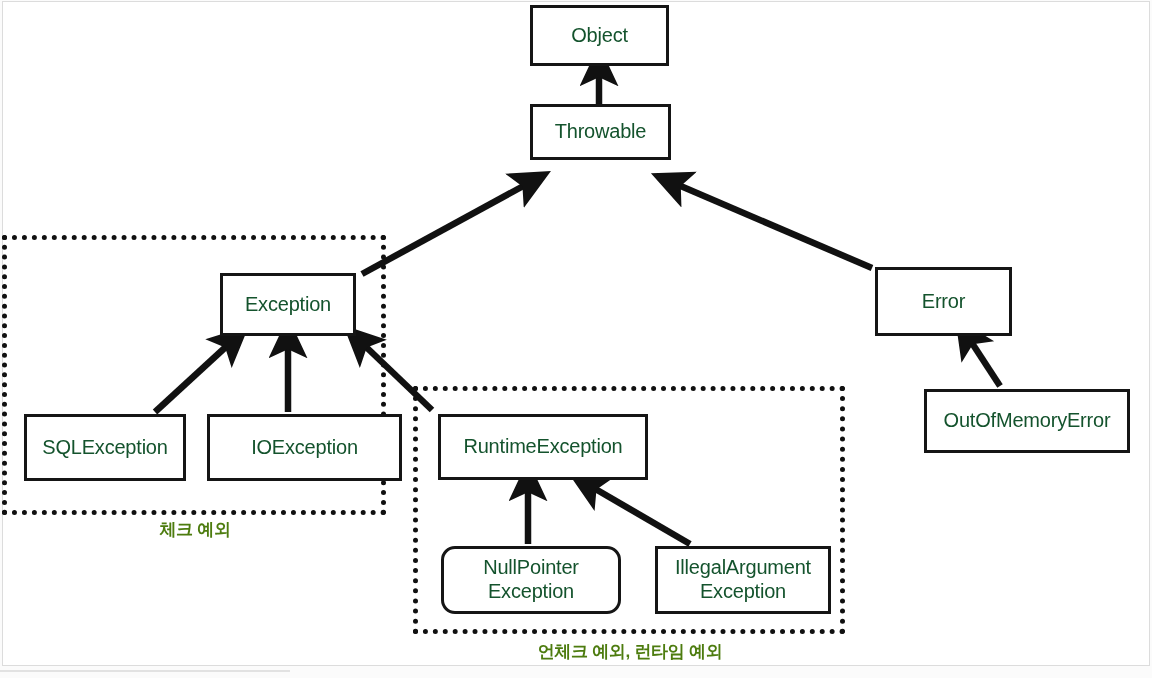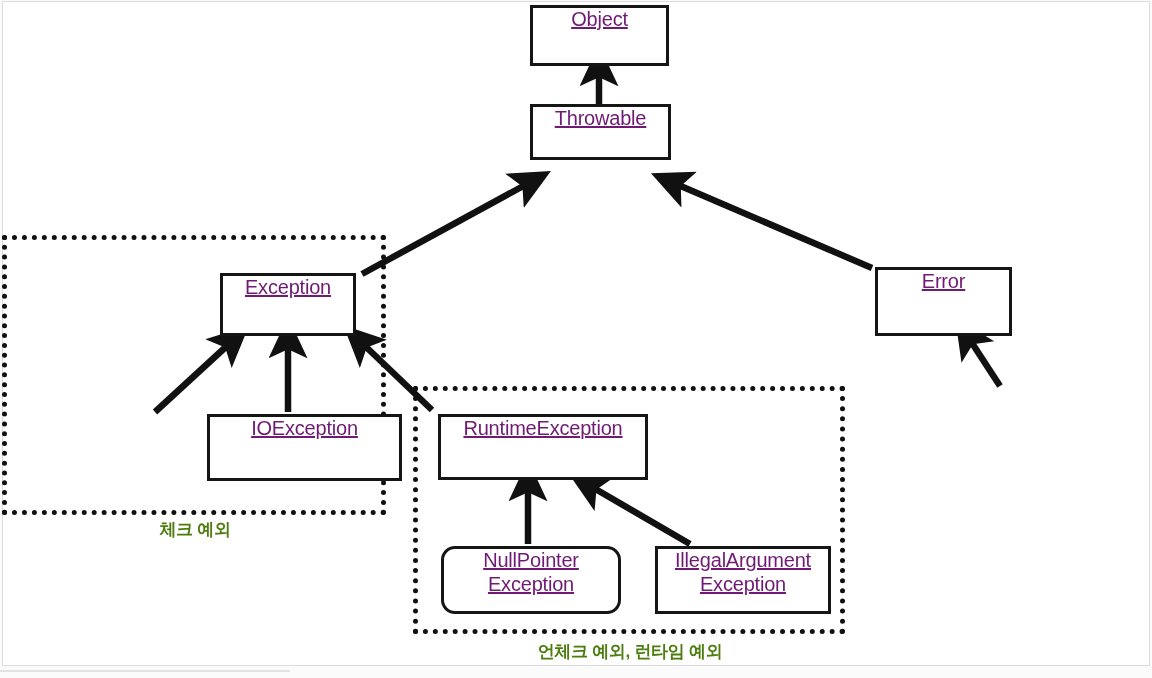--- a/index.html
+++ b/index.html
@@ -39,31 +39,30 @@
     top: 0;
     width: 1152px;
     height: 678px;
   }
   .node-box {
     position: absolute;
     box-sizing: border-box;
     background: #ffffff;
     border: 3px solid #151515;
     display: flex;
-    align-items: flex-start;
+    align-items: center;
     justify-content: center;
     text-align: center;
-    color: #701a75;
+    color: #14532d;
     font-family: "Liberation Sans", sans-serif;
     font-size: 20px;
     font-weight: 400;
     line-height: 1.18;
     letter-spacing: -0.2px;
     z-index: 3;
-    text-decoration: underline;
   }
   .node-box .node-label { display: block; white-space: pre-line; }
   .group-box {
     position: absolute;
     box-sizing: border-box;
     border: 5px dotted #101010;
     background: transparent;
     z-index: 1;
   }
   .group-caption {
@@ -122,25 +121,31 @@
     </div>
     <div class="node-box" id="node-throwable" style="left: 530px; top: 104px; width: 141px; height: 56px;">
       <span class="node-label">Throwable</span>
     </div>
     <div class="node-box" id="node-exception" style="left: 220px; top: 273px; width: 136px; height: 63px;">
       <span class="node-label">Exception</span>
     </div>
     <div class="node-box" id="node-error" style="left: 875px; top: 267px; width: 137px; height: 69px;">
       <span class="node-label">Error</span>
     </div>
+    <div class="node-box" id="node-sqlexception" style="left: 24px; top: 414px; width: 162px; height: 67px;">
+      <span class="node-label">SQLException</span>
+    </div>
     <div class="node-box" id="node-ioexception" style="left: 207px; top: 414px; width: 195px; height: 67px;">
       <span class="node-label">IOException</span>
     </div>
     <div class="node-box" id="node-runtimeexception" style="left: 426px; top: 414px; width: 210px; height: 66px; margin-left: 12px;">
       <span class="node-label">RuntimeException</span>
+    </div>
+    <div class="node-box" id="node-outofmemoryerror" style="left: 924px; top: 389px; width: 206px; height: 64px;">
+      <span class="node-label">OutOfMemoryError</span>
     </div>
     <div class="node-box" id="node-nullpointerexception" style="left: 441px; top: 546px; width: 180px; height: 68px; border-radius: 14px;">
       <span class="node-label">NullPointer
 Exception</span>
     </div>
     <div class="node-box" id="node-illegalargumentexception" style="left: 655px; top: 546px; width: 176px; height: 68px;">
       <span class="node-label">IllegalArgument
 Exception</span>
     </div>
 

